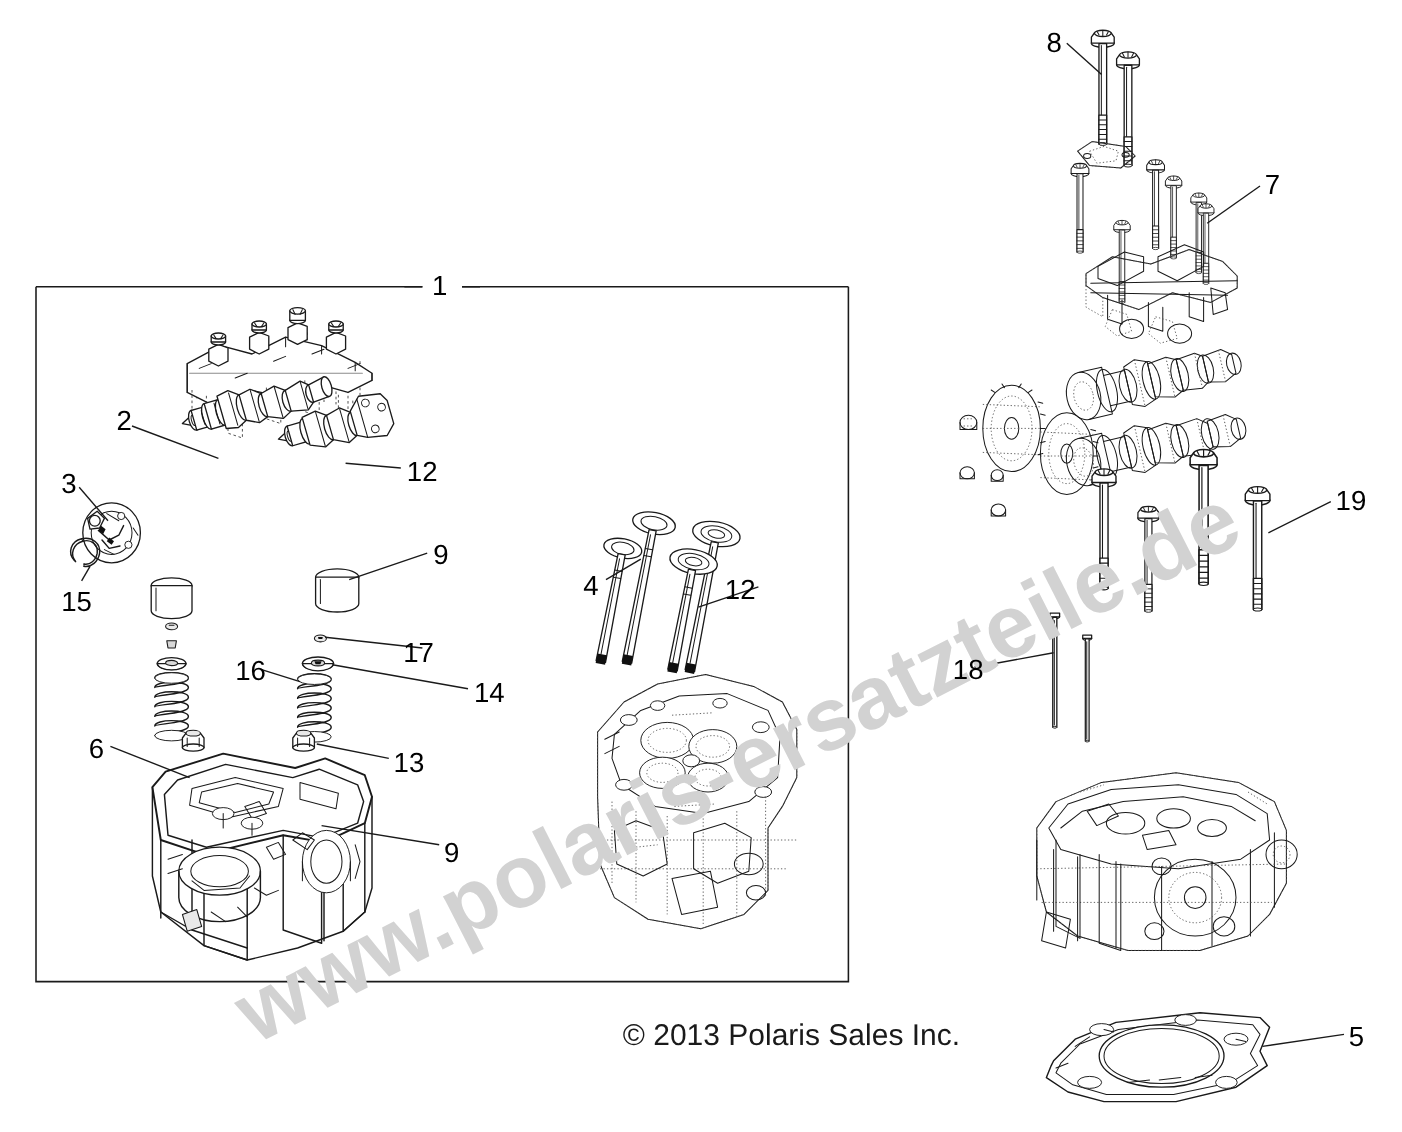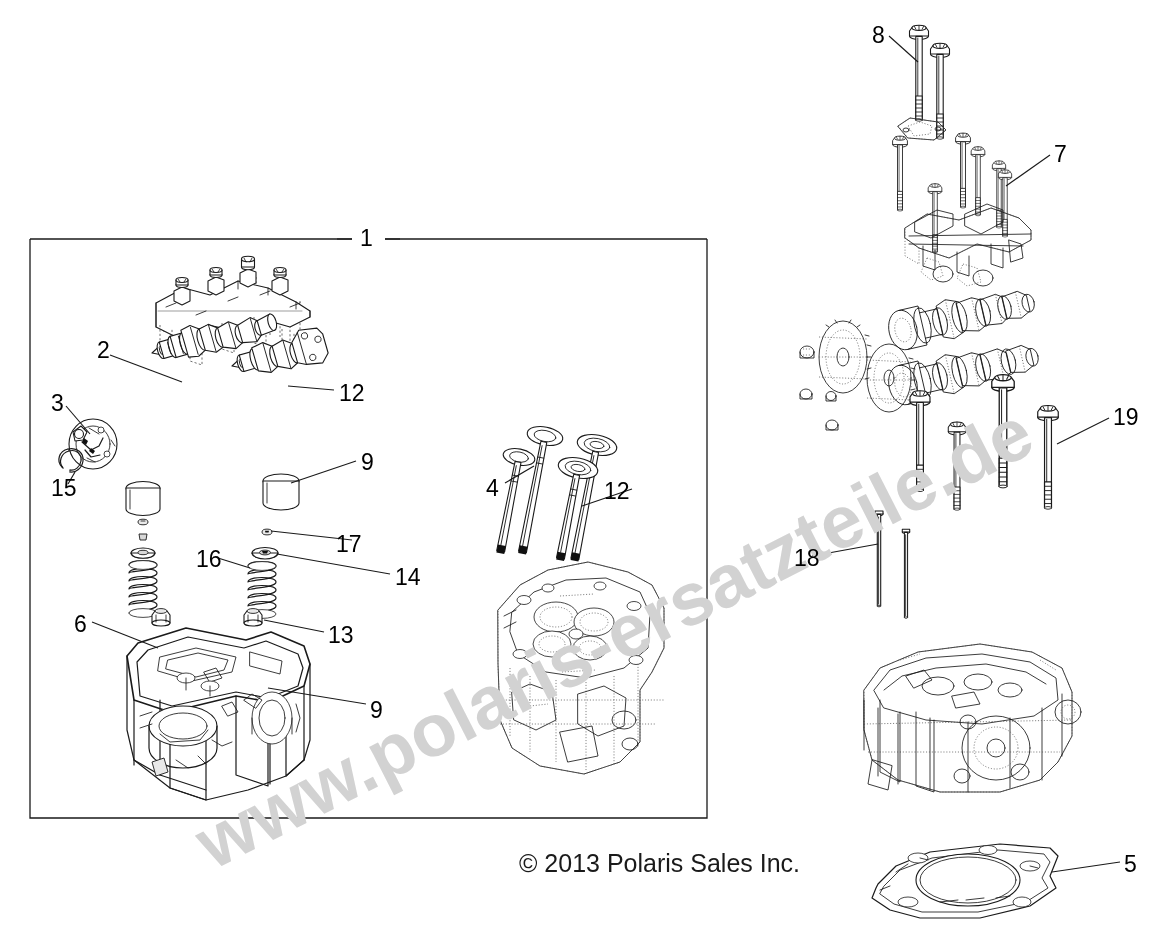--- a/index.html
+++ b/index.html
@@ -693,21 +693,21 @@
   <div class="callout" style="left:1124px;top:853px;">5</div>
   <div class="callout" style="left:74px;top:613px;">6</div>
   <div class="callout" style="left:1054px;top:143px;">7</div>
   <div class="callout" style="left:872px;top:24px;">8</div>
   <div class="callout" style="left:370px;top:699px;">9</div>
   <div class="callout" style="left:361px;top:451px;">9</div>
   <div class="callout" style="left:339px;top:382px;">12</div>
   <div class="callout" style="left:604px;top:480px;">12</div>
   <div class="callout" style="left:328px;top:624px;">13</div>
   <div class="callout" style="left:395px;top:566px;text-align:right;">14</div>
-  <div class="callout" style="left:51px;top:477px;">15</div>
+  <div class="callout" style="left:51px;top:490px;">15</div>
   <div class="callout" style="left:196px;top:548px;">16</div>
   <div class="callout" style="left:336px;top:533px;">17</div>
   <div class="callout" style="left:794px;top:547px;">18</div>
   <div class="callout" style="left:1113px;top:406px;text-align:center;">19</div>
 
   <div class="copyright" style="left:519px;top:849px;">© 2013 Polaris Sales Inc.</div>
 
 </div>
 
 </body></html>

